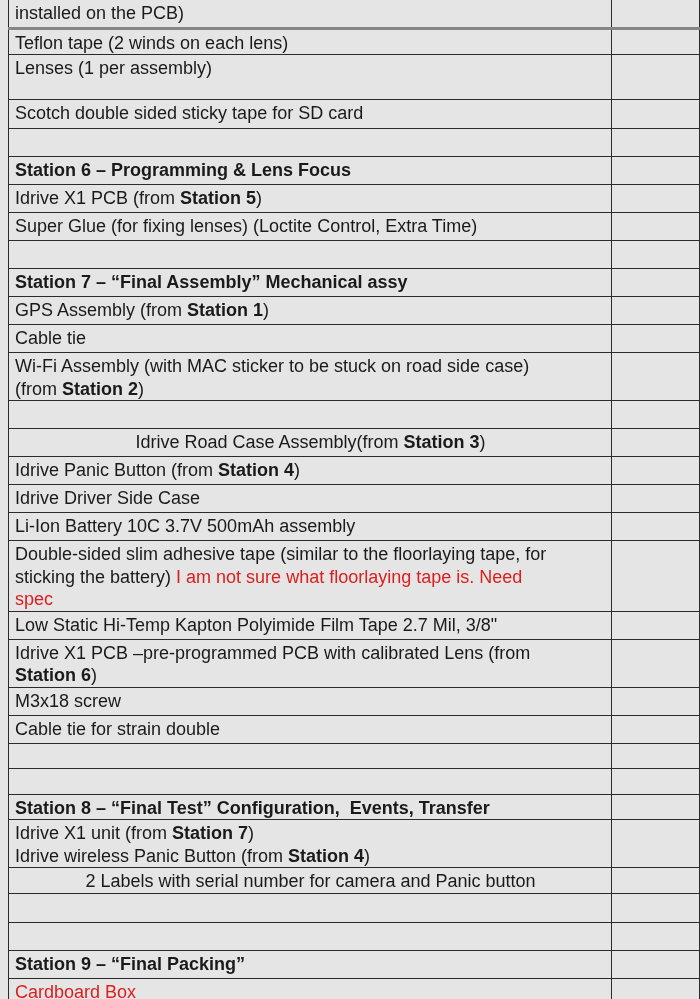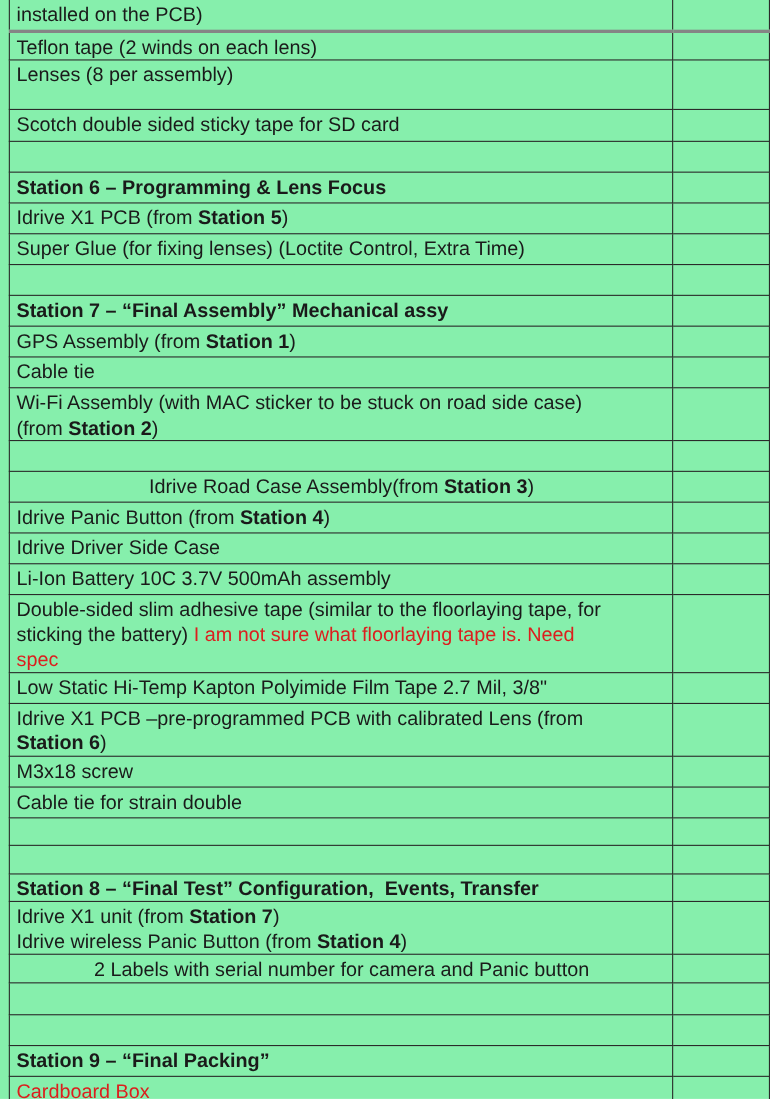--- a/index.html
+++ b/index.html
@@ -4,21 +4,21 @@
 <style>
   html, body {
     margin: 0;
     padding: 0;
     background: #ffffff;
   }
   .page {
     position: relative;
     width: 700px;
     height: 999px;
-    background: #86efac;
+    background: #e5e5e5;
     overflow: hidden;
     font-family: "Liberation Sans", "DejaVu Sans", sans-serif;
   }
   table.parts-table {
     border-collapse: collapse;
     table-layout: fixed;
     margin-left: 8px;
     width: 691px;
   }
   col.col-item  { width: 603px; }
@@ -52,21 +52,21 @@
     <tbody id="rows">
         <tr class="first-row thick-bottom " style="height: 28px;">
           <td class="item-cell"><span>installed on the PCB)</span></td>
           <td class="check-cell"></td>
         </tr>
         <tr class="" style="height: 25px;">
           <td class="item-cell"><span>Teflon tape (2 winds on each lens)</span></td>
           <td class="check-cell"></td>
         </tr>
         <tr class="" style="height: 45px;">
-          <td class="item-cell"><span>Lenses (8 per assembly)</span></td>
+          <td class="item-cell"><span>Lenses (1 per assembly)</span></td>
           <td class="check-cell"></td>
         </tr>
         <tr class="" style="height: 29px;">
           <td class="item-cell"><span>Scotch double sided sticky tape for SD card</span></td>
           <td class="check-cell"></td>
         </tr>
         <tr class="" style="height: 28px;">
           <td class="item-cell"></td>
           <td class="check-cell"></td>
         </tr>

